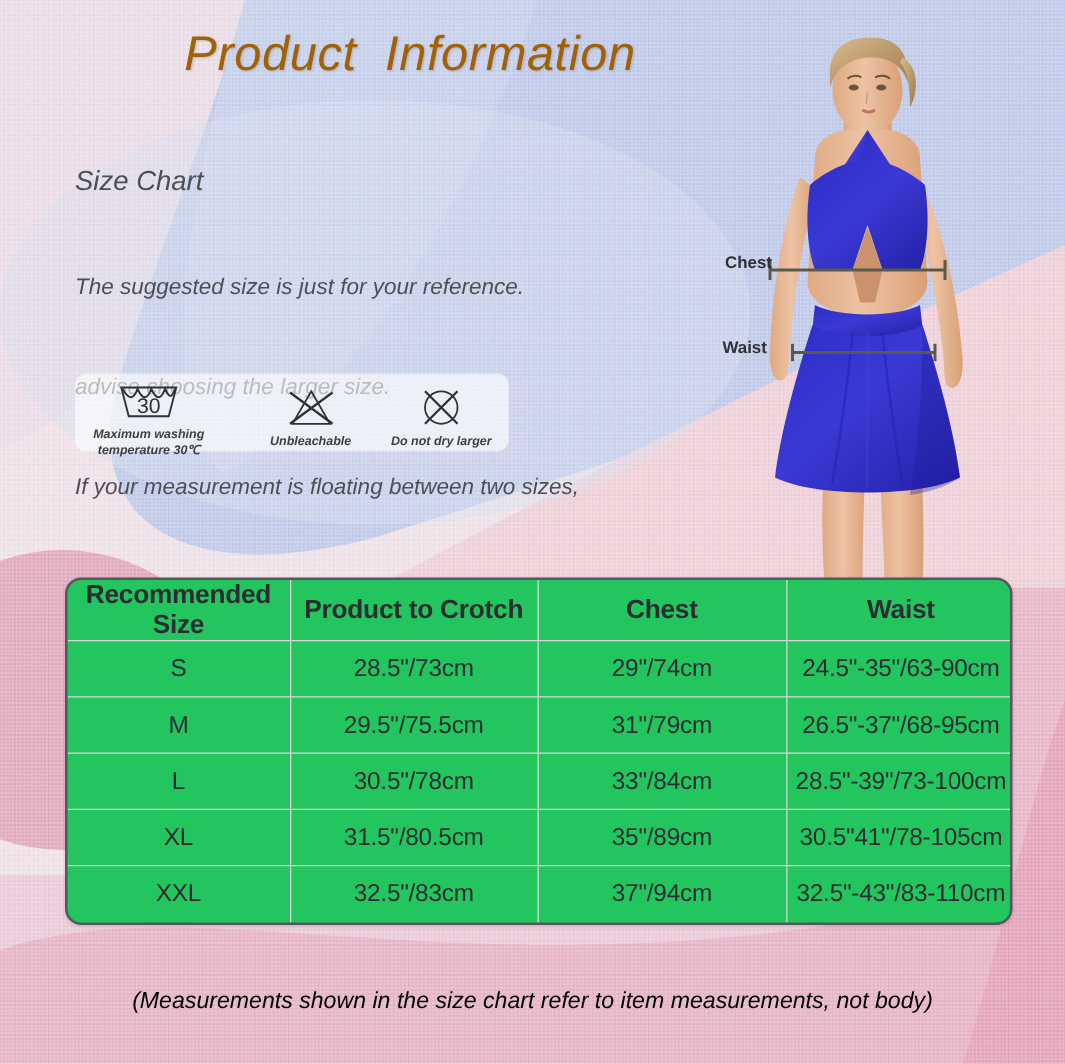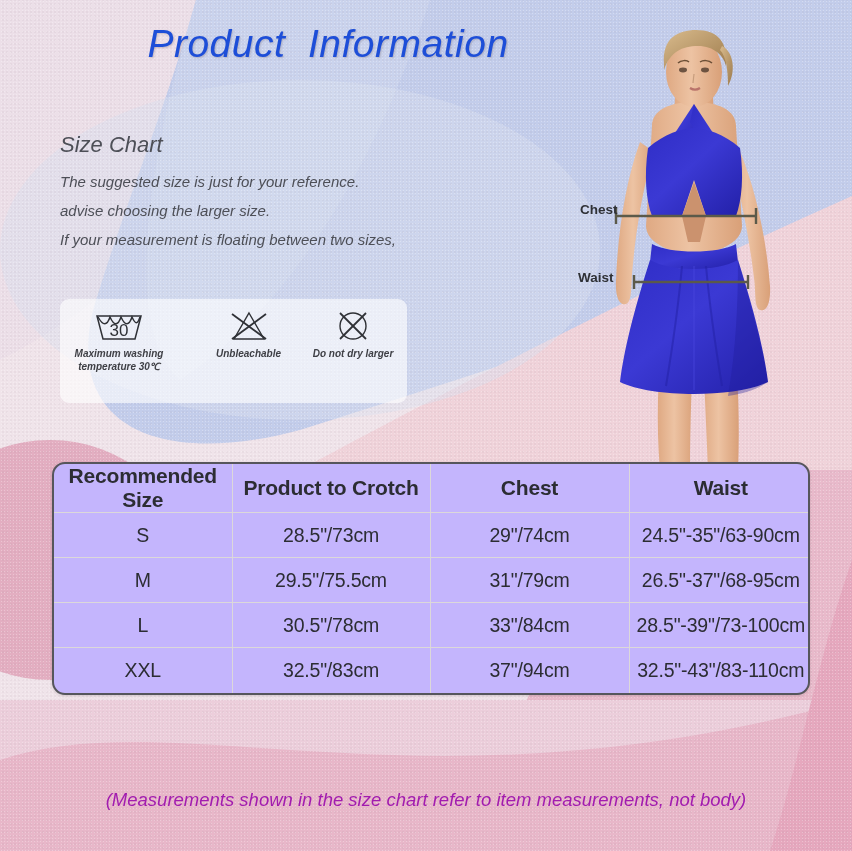--- a/index.html
+++ b/index.html
@@ -38,46 +38,46 @@
   
   .title {
     position: absolute;
     top: 22px; left: 0; width: 852px;
     text-align: center;
     padding-right: 196px;
     font-size: 39px;
     font-style: italic;
     font-weight: 400;
     letter-spacing: .5px;
-    color: #1d4ed8;
+    color: #a16207;
     text-shadow: 1px 1px 2px rgba(120,110,120,.35);
     white-space: pre;
   }
 
   
   .intro {
     position: absolute;
     top: 124px; left: 60px;
     width: 520px;
     font-style: italic;
     color: #4d4f57;
     line-height: 1.95;
   }
   .intro .lead { font-size: 22px; display: block; }
-  .intro .line { font-size: 15px; display: block; white-space: nowrap; }
+  .intro .line { font-size: 18px; display: block; white-space: nowrap; margin-top: 45px; }
 
   
   .care-panel {
     position: absolute;
     top: 299px; left: 60px;
-    width: 347px; height: 104px;
+    width: 347px; height: 62px;
     background: rgba(255,255,255,.62);
     border-radius: 9px;
     display: flex;
-    align-items: flex-start;
+    align-items: center;
     justify-content: space-between;
     padding: 9px 11px 0 11px;
   }
   .care-item {
     display: flex;
     flex-direction: column;
     align-items: center;
     flex: 0 0 auto;
   }
   .care-glyph { height: 36px; display: flex; align-items: center; justify-content: center; }
@@ -111,21 +111,21 @@
   .callout.chest { top: 202px; left: 580px; }
   .callout.waist { top: 270px; left: 578px; }
 
   
   .table-wrap {
     position: absolute;
     top: 462px; left: 52px;
     width: 758px;
     border: 2px solid #56565c;
     border-radius: 13px;
-    background: #c4b5fd;
+    background: #22c55e;
     overflow: hidden;
     box-shadow: 0 1px 3px rgba(90,70,80,.18);
   }
   table { width: 100%; border-collapse: collapse; table-layout: fixed; }
   th, td {
     text-align: center;
     color: #2c2d33;
     border-right: 1px solid #dcd8da;
     border-bottom: 1px solid #dcd8da;
   }
@@ -148,21 +148,21 @@
   col.c-chest  { width: 199px; }
   col.c-waist  { width: 183px; }
 
   
   .footnote {
     position: absolute;
     top: 789px; left: 0; width: 852px;
     text-align: center;
     font-size: 18.5px;
     font-style: italic;
-    color: #a21caf;
+    color: #000000;
     white-space: nowrap;
   }
 </style>
 </head>
 <body>
 
 <div id="page">
 
   <div class="bg-layer">
     <svg class="bg-svg" viewBox="0 0 852 851" preserveAspectRatio="none">
@@ -349,20 +349,26 @@
           <td>31"/79cm</td>
           <td>26.5"-37"/68-95cm</td>
         </tr>
         <tr>
           <td>L</td>
           <td>30.5"/78cm</td>
           <td>33"/84cm</td>
           <td>28.5"-39"/73-100cm</td>
         </tr>
         <tr>
+          <td>XL</td>
+          <td>31.5"/80.5cm</td>
+          <td>35"/89cm</td>
+          <td>30.5"41"/78-105cm</td>
+        </tr>
+        <tr>
           <td>XXL</td>
           <td>32.5"/83cm</td>
           <td>37"/94cm</td>
           <td>32.5"-43"/83-110cm</td>
         </tr>
       </tbody>
     </table>
   </div>
 
   <div class="footnote">(Measurements shown in the size chart refer to item measurements, not body)</div>

